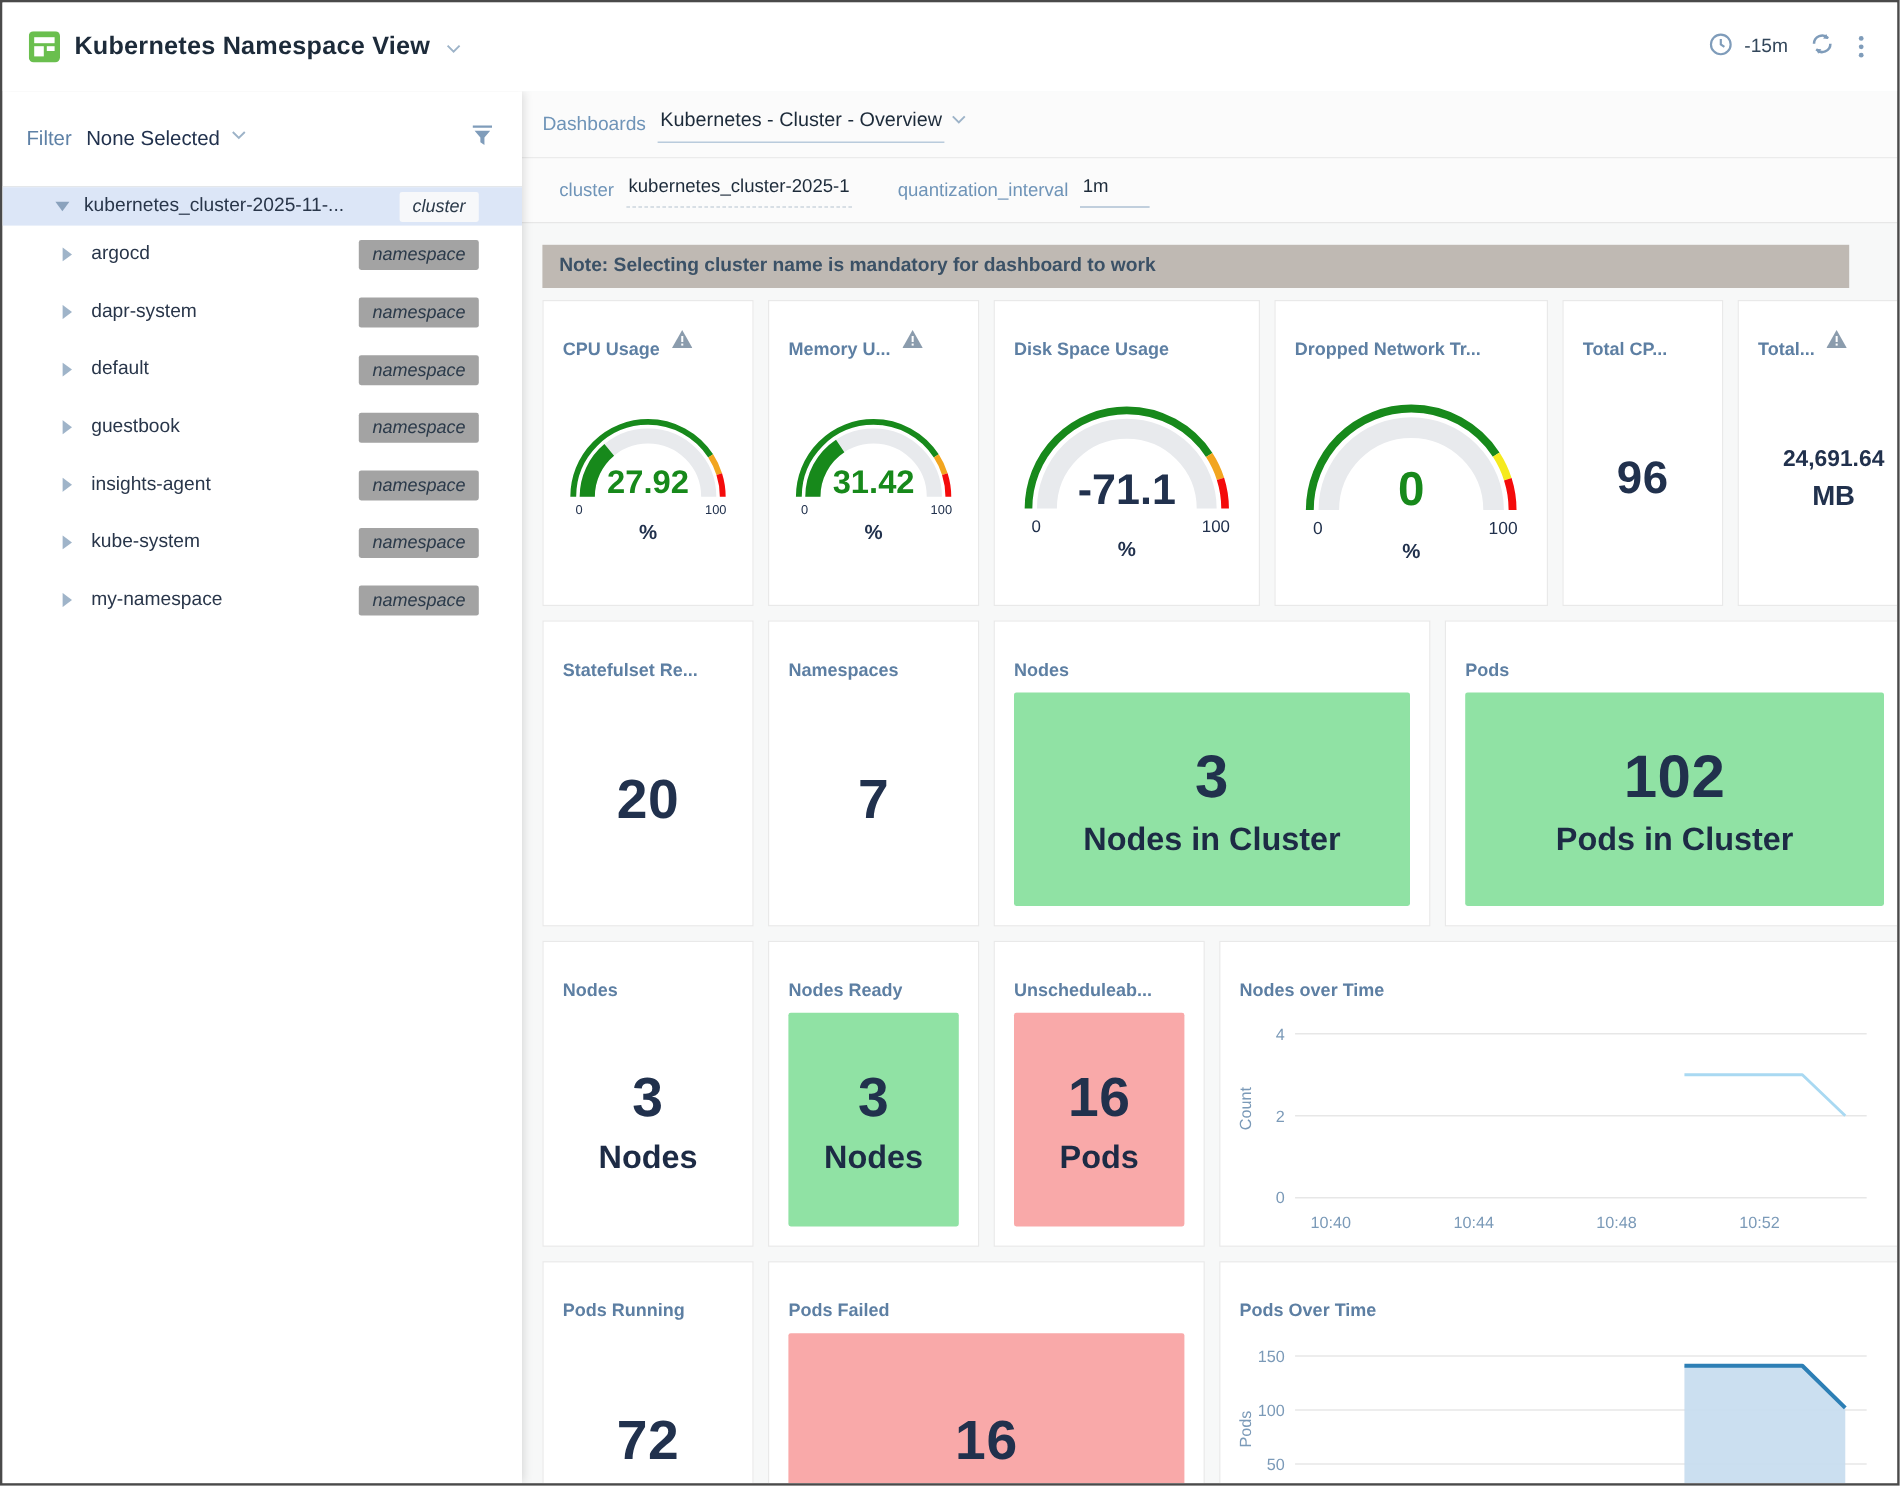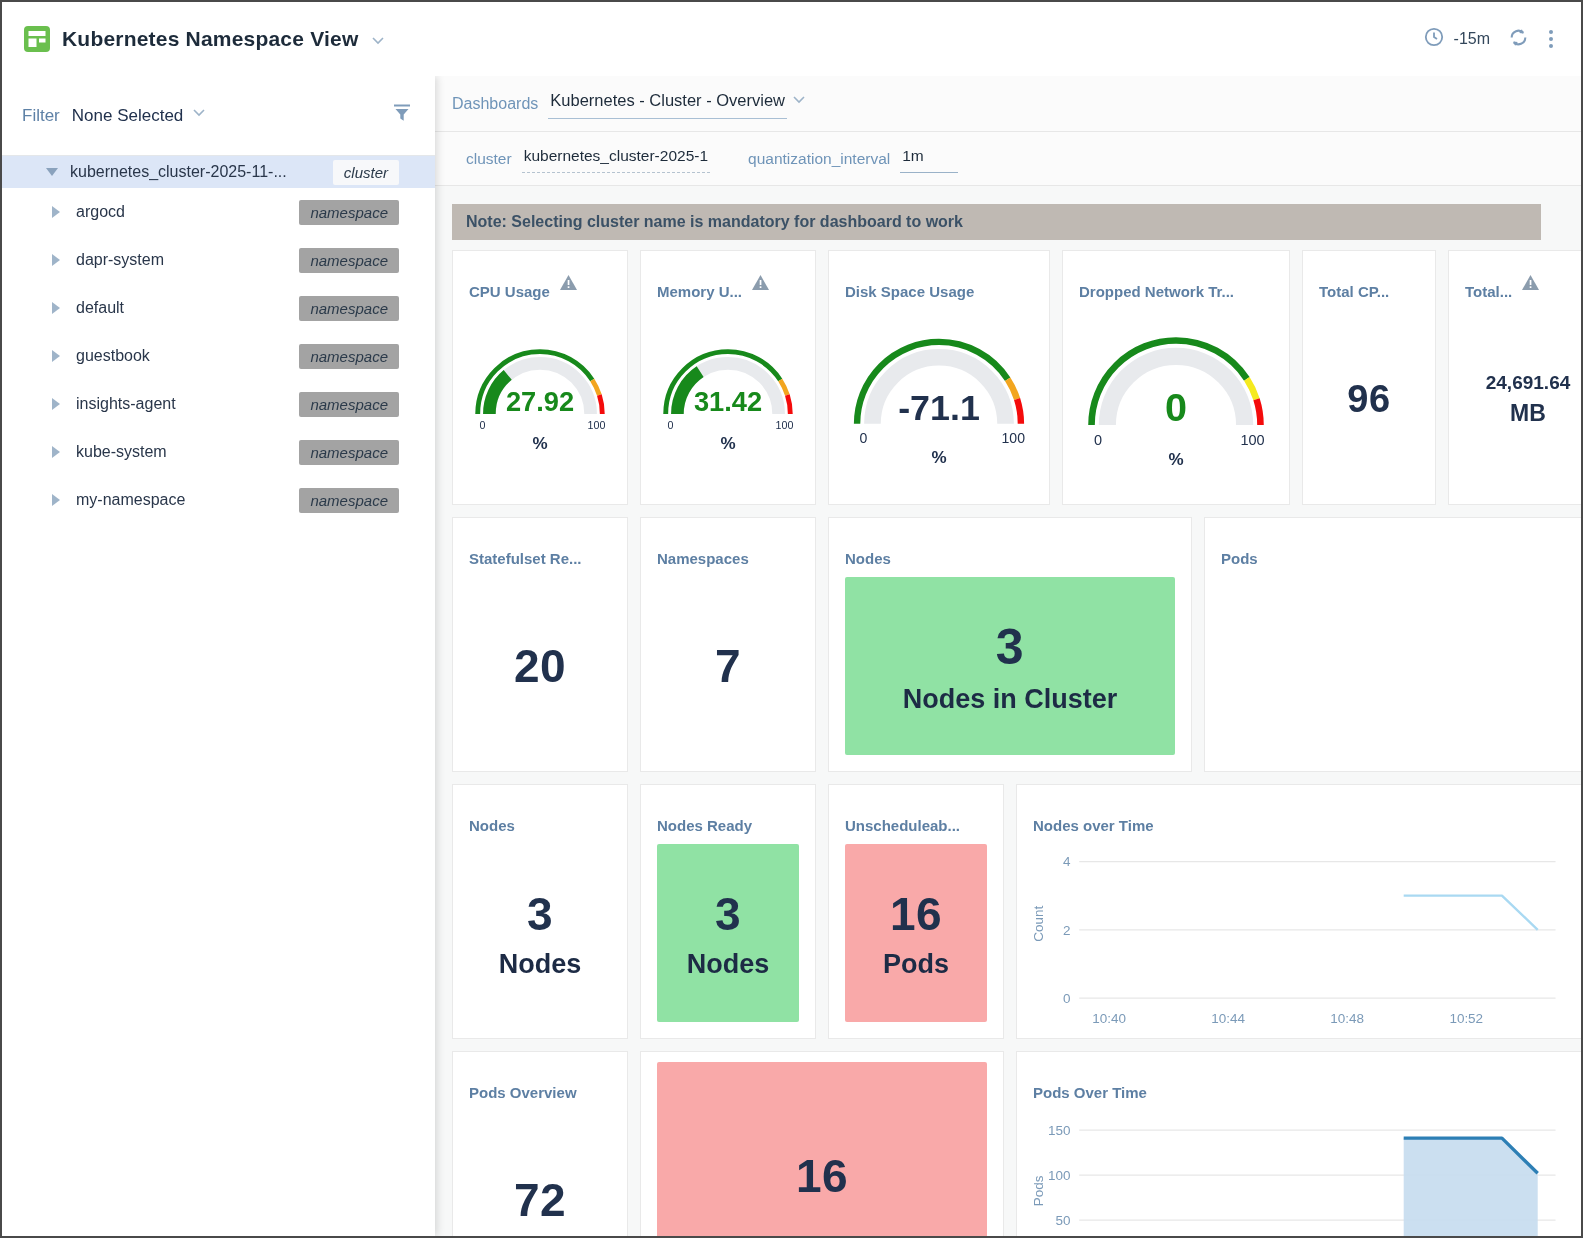--- a/index.html
+++ b/index.html
@@ -379,20 +379,24 @@
             </div>
             <div class="numwrap box-green">
               <div class="bignum huge">3</div>
               <div class="sublabel">Nodes in Cluster</div>
             </div>
           </div>
           <div class="card w383">
             <div class="card-title-row">
               <span class="card-title">Pods</span>
             </div>
+            <div class="numwrap box-green">
+              <div class="bignum huge">102</div>
+              <div class="sublabel">Pods in Cluster</div>
+            </div>
           </div>
         </div>
 
         <div class="grid-row">
           <div class="card w176">
             <div class="card-title-row">
               <span class="card-title">Nodes</span>
             </div>
             <div class="numwrap">
               <div class="bignum">3</div>
@@ -436,27 +440,30 @@
                   <text x="12" y="89" font-size="14" fill="#7b9ab8" transform="rotate(-90 12 89)" text-anchor="middle">Count</text>
                   <polyline points="386.5,59.8 488.4,59.8 525.5,95.2" fill="none" stroke="#a9d9f2" stroke-width="2.5" stroke-linejoin="round"></polyline>
                 </svg>
               </div>
           </div>
         </div>
 
         <div class="grid-row">
           <div class="card w176">
             <div class="card-title-row">
-              <span class="card-title">Pods Overview</span>
+              <span class="card-title">Pods Running</span>
             </div>
             <div class="numwrap">
               <div class="bignum">72</div>
             </div>
           </div>
           <div class="card w364">
+            <div class="card-title-row">
+              <span class="card-title">Pods Failed</span>
+            </div>
             <div class="numwrap box-red">
               <div class="bignum">16</div>
             </div>
           </div>
           <div class="card w570">
             <div class="card-title-row">
               <span class="card-title">Pods Over Time</span>
             </div>
             <div class="chart">
                 <svg viewBox="0 0 560 200">

